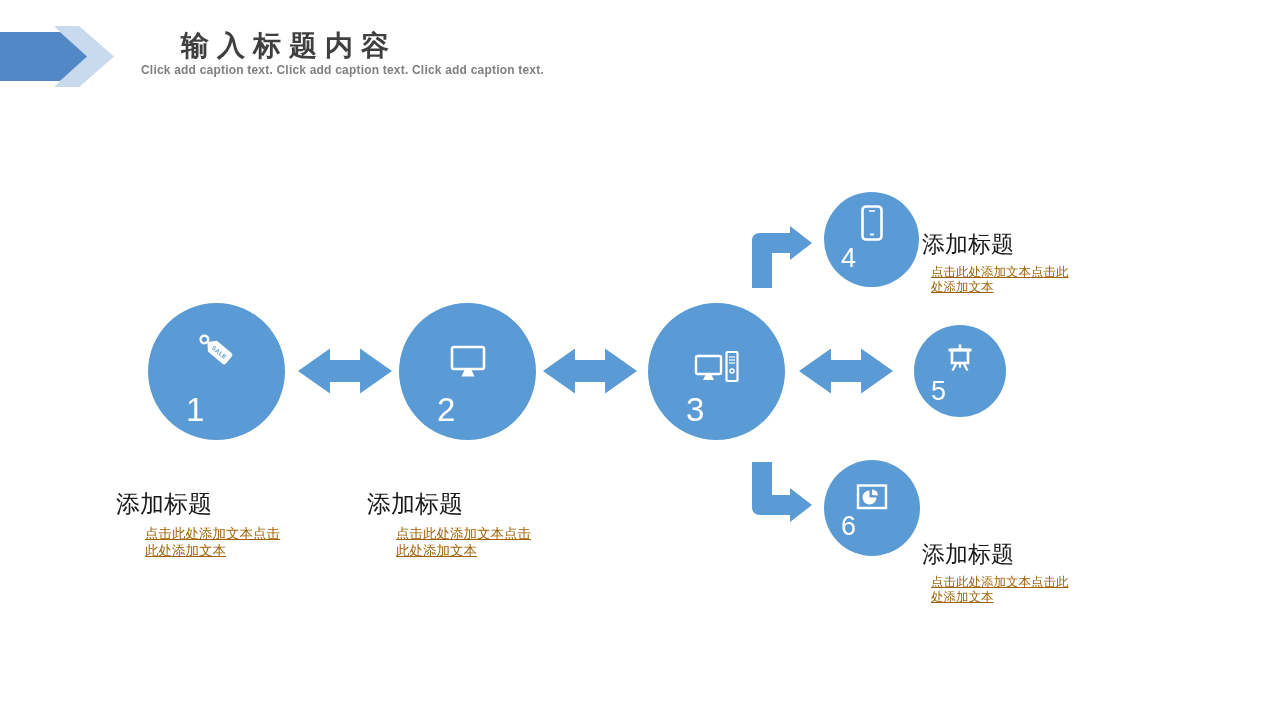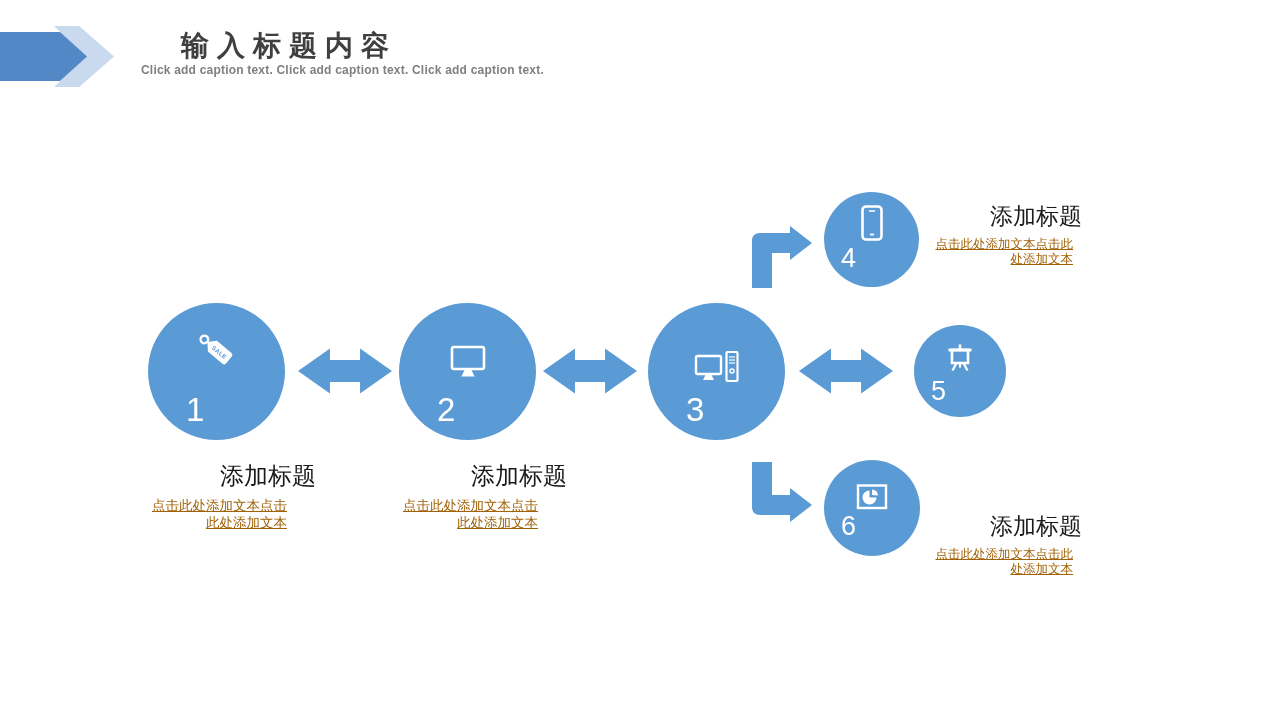--- a/index.html
+++ b/index.html
@@ -59,21 +59,21 @@
     position:absolute; top:347px; width:94px; height:48px; background:#5B9BD5;
     clip-path:polygon(0 50%,34% 3%,34% 27%,66% 27%,66% 3%,100% 50%,66% 97%,66% 73%,34% 73%,34% 97%);
   }
   .da1 { left:298px; }
   .da2 { left:543px; }
   .da3 { left:799px; }
 
   .bent-arrows { position:absolute; left:745px; top:220px; width:75px; height:310px; }
 
   
-  .tblock { position:absolute; text-align:right; }
+  .tblock { position:absolute; text-align:left;margin-top:28px; }
   .tb1 { left:116px; top:460px; width:200px; }
   .tb2 { left:367px; top:460px; width:200px; }
   .tb4 { left:922px; top:201px; width:160px; }
   .tb6 { left:922px; top:511px; width:160px; }
   .tblock h3 { margin:0 0 5px 0; font-weight:400; color:#1A1A1A; }
   .tb-left h3  { font-size:24px; }
   .tb-right h3 { font-size:23px; }
   .tblock p { margin:0 auto; width:142px; color:#a16207;text-decoration:underline; }
   .tb-left p  { font-size:13.5px; line-height:17px; }
   .tb-right p { font-size:12.5px; line-height:15px; }

